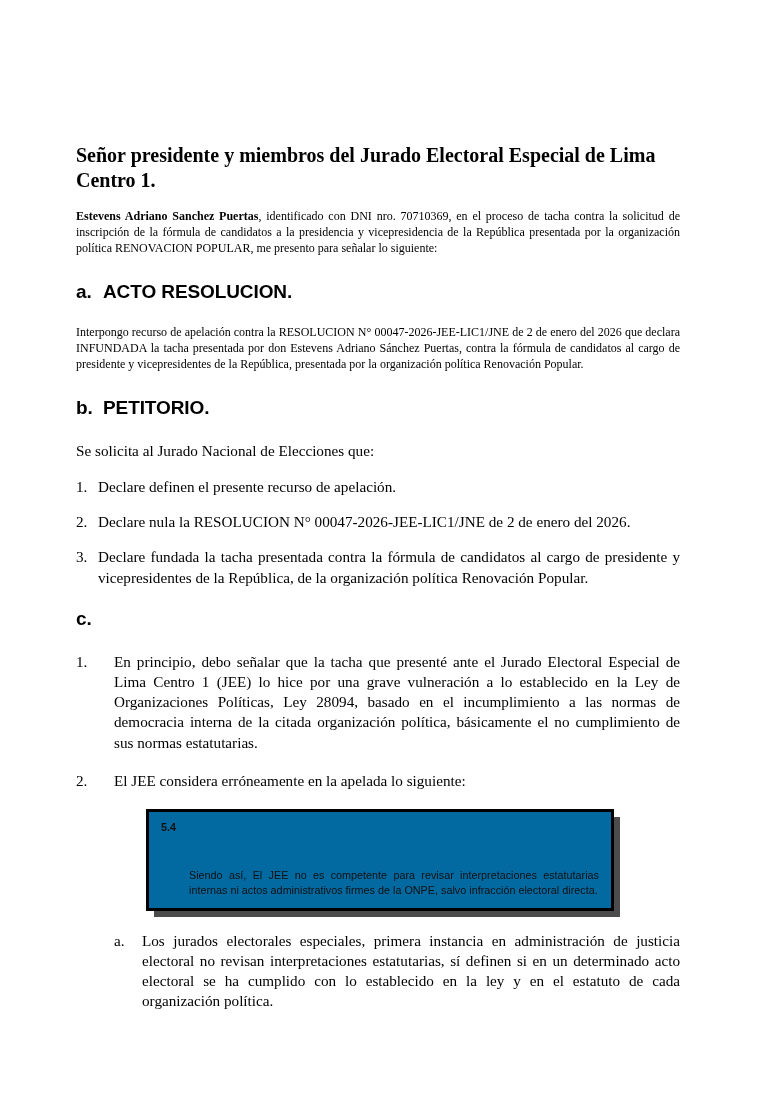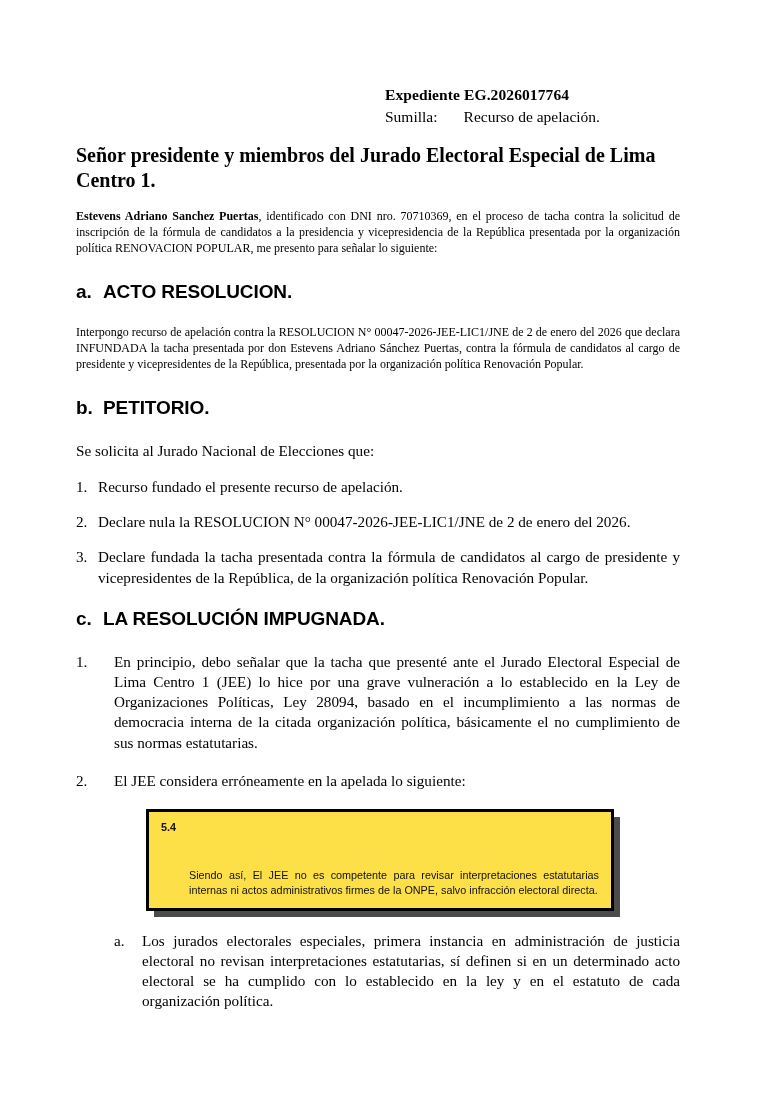--- a/index.html
+++ b/index.html
@@ -129,21 +129,21 @@
   .alpha-wrap .li-marker { width: 28px; }
 
   
   .quote-outer {
     margin: 18px 0 0 70px;
     width: 468px;
     position: relative;
   }
   .quote-box {
     border: 3px solid #000;
-    background: #fde047;
+    background: #0369a1;
     box-shadow: 7px 7px 0 -1px rgba(0,0,0,0.70);
     padding: 8px 12px 9px 12px;
     position: relative;
     z-index: 2;
   }
   .quote-row {
     display: flex;
     font-family: "Liberation Sans", "DejaVu Sans", sans-serif;
     font-size: 10.8px;
     line-height: 1.42;
@@ -157,26 +157,20 @@
     flex: 1 1 auto;
     text-align: justify;
     margin-top: 48px;
   }
 </style>
 </head>
 <body>
 
 <div class="page">
 
-  <div class="header-block">
-    <div class="exp-line">Expediente EG.2026017764</div>
-    <div class="sumilla-line">
-      <span class="sumilla-label">Sumilla:</span><span class="sumilla-value">Recurso de apelación.</span>
-    </div>
-  </div>
 
   <div class="body-wrap">
 
     <div class="addressee">Señor presidente y miembros del Jurado Electoral Especial de Lima Centro 1.</div>
 
     <p class="para"><b>Estevens Adriano Sanchez Puertas</b><span>, identificado con DNI nro. 70710369, en el proceso de tacha contra la solicitud de inscripción de la fórmula de candidatos a la presidencia y vicepresidencia de la República presentada por la organización política RENOVACION POPULAR, me presento para señalar lo siguiente:</span></p>
 
     <h2 class="section">
       <span class="letter">a.</span>
       <span>ACTO RESOLUCION.</span>
@@ -185,35 +179,34 @@
 
     <h2 class="section">
       <span class="letter">b.</span>
       <span>PETITORIO.</span>
     </h2>
     <div class="lead">Se solicita al Jurado Nacional de Elecciones que:</div>
 
     <ol class="numlist petitorio">
       <li class="li-row">
         <span class="li-marker">1.</span>
-        <span class="li-text">Recurso fundado el presente recurso de apelación.</span>
+        <span class="li-text">Declare definen el presente recurso de apelación.</span>
       </li>
       <li class="li-row">
         <span class="li-marker">2.</span>
         <span class="li-text">Declare nula la RESOLUCION N° 00047-2026-JEE-LIC1/JNE de 2 de enero del 2026.</span>
       </li>
       <li class="li-row">
         <span class="li-marker">3.</span>
         <span class="li-text">Declare fundada la tacha presentada contra la fórmula de candidatos al cargo de presidente y vicepresidentes de la República, de la organización política Renovación Popular.</span>
       </li>
     </ol>
 
     <h2 class="section tight-top">
       <span class="letter">c.</span>
-      <span>LA RESOLUCIÓN IMPUGNADA.</span>
     </h2>
 
     <ol class="numlist resol">
       <li class="li-row">
         <span class="li-marker">1.</span>
         <span class="li-text">En principio, debo señalar que la tacha que presenté ante el Jurado Electoral Especial de Lima Centro 1 (JEE) lo hice por una grave vulneración a lo establecido en la Ley de Organizaciones Políticas, Ley 28094, basado en el incumplimiento a las normas de democracia interna de la citada organización política, básicamente el no cumplimiento de sus normas estatutarias.</span>
       </li>
       <li class="li-row">
         <span class="li-marker">2.</span>
         <span class="li-text">El JEE considera erróneamente en la apelada lo siguiente:</span>

